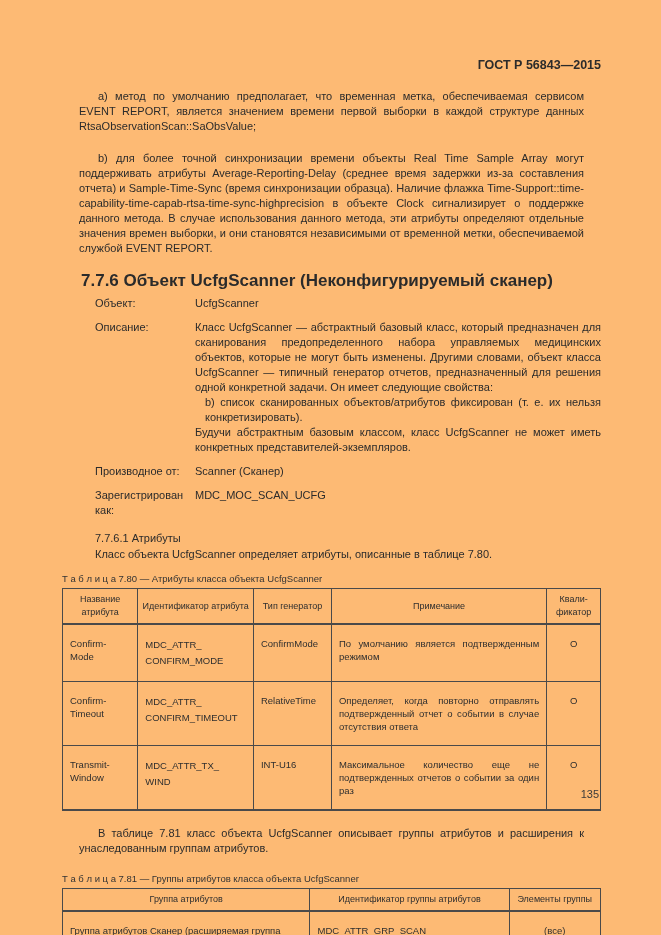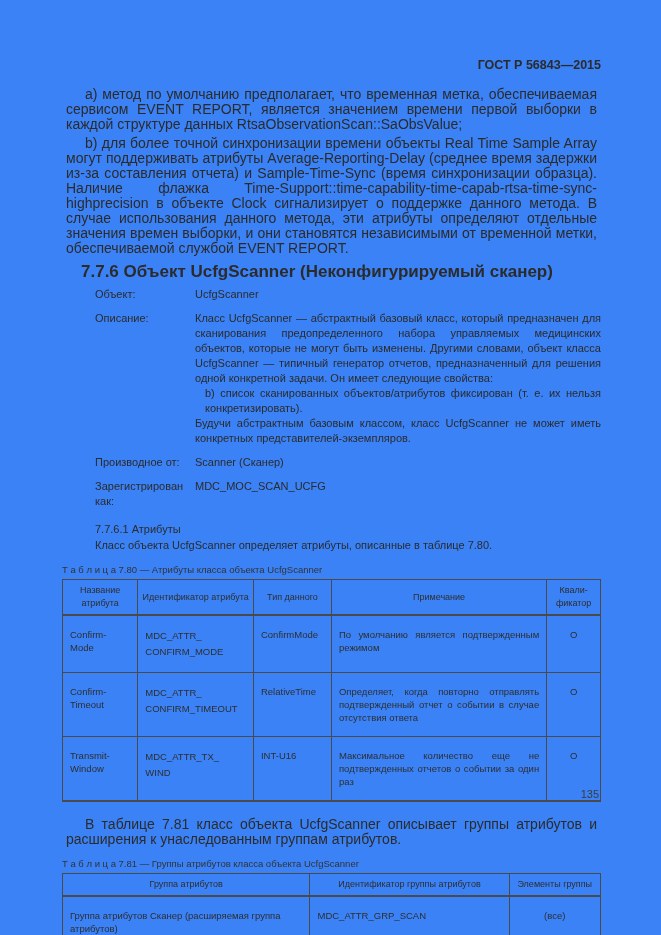--- a/index.html
+++ b/index.html
@@ -1,36 +1,36 @@
 <!DOCTYPE html>
 <html><head>
 <meta charset="utf-8">
 <style>
   html, body { margin: 0; padding: 0; background: #ffffff; }
   .page {
     position: relative;
     width: 661px; height: 935px;
     box-sizing: border-box;
-    background: #3b82f6;
+    background: #fdba74;
     font-family: "Liberation Sans", sans-serif;
     color: #2b2b2b;
     padding: 58px 60px 0 62px;
     overflow: hidden;
   }
   .doc-header {
     text-align: right;
     font-weight: bold;
     font-size: 12.5px;
     margin-bottom: 15px;
   }
   .para {
-    font-size: 14px;
+    font-size: 11px;
     line-height: 15px;
     text-align: justify;
-    margin: 4px;
+    margin: 17px;
   }
   .para.indent { text-indent: 19px; }
   .heading {
     font-size: 17px;
     line-height: 15px;
     font-weight: bold;
     margin: 8px 0 8px 0;
     padding-left: 19px;
   }
   .def-row {
@@ -141,21 +141,21 @@
         <col style="width:21.5%">
         <col style="width:14.5%">
         <col style="width:40%">
         <col style="width:10%">
     </colgroup>
     <thead>
       <tr>
         <th class="pre">Название
 атрибута</th>
         <th>Идентификатор атрибута</th>
-        <th>Тип данного</th>
+        <th>Тип генератор</th>
         <th>Примечание</th>
         <th class="pre">Квали-
 фикатор</th>
       </tr>
     </thead>
     <tbody>
       <tr>
         <td class="pre">Confirm-
 Mode</td>
         <td class="pre c-id">MDC_ATTR_

